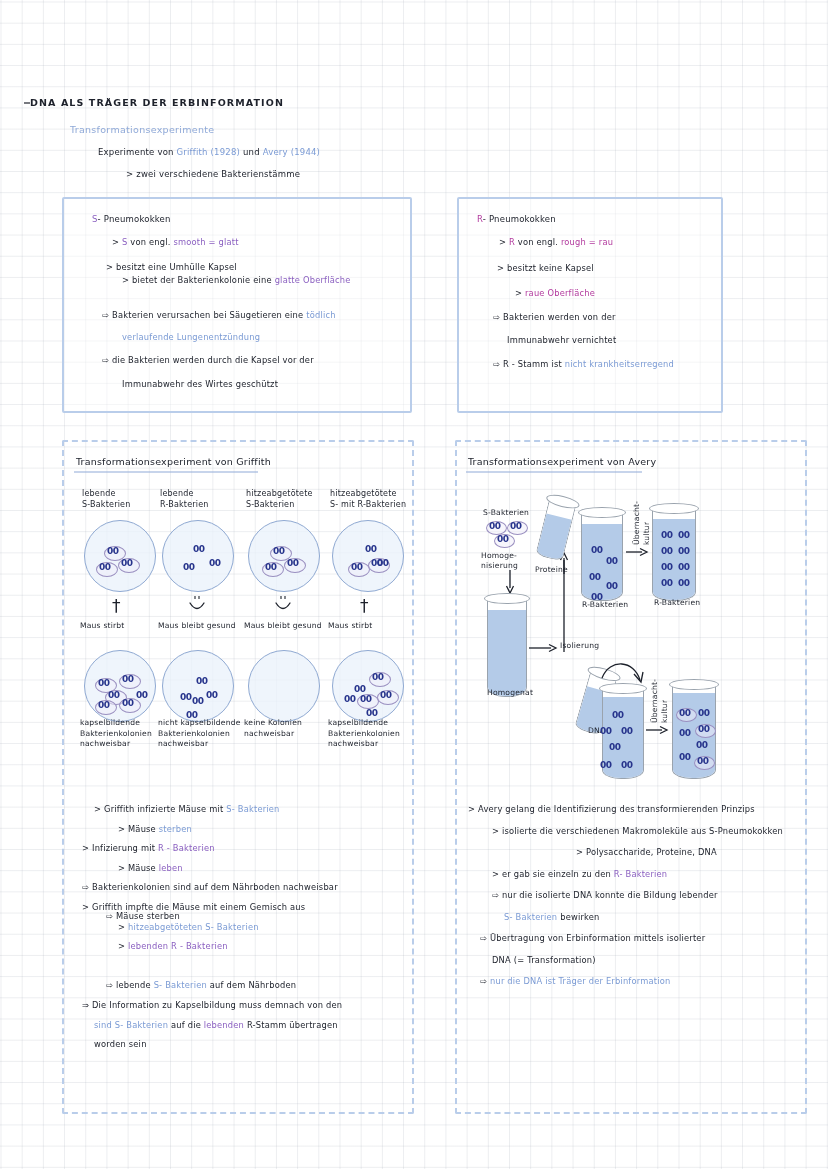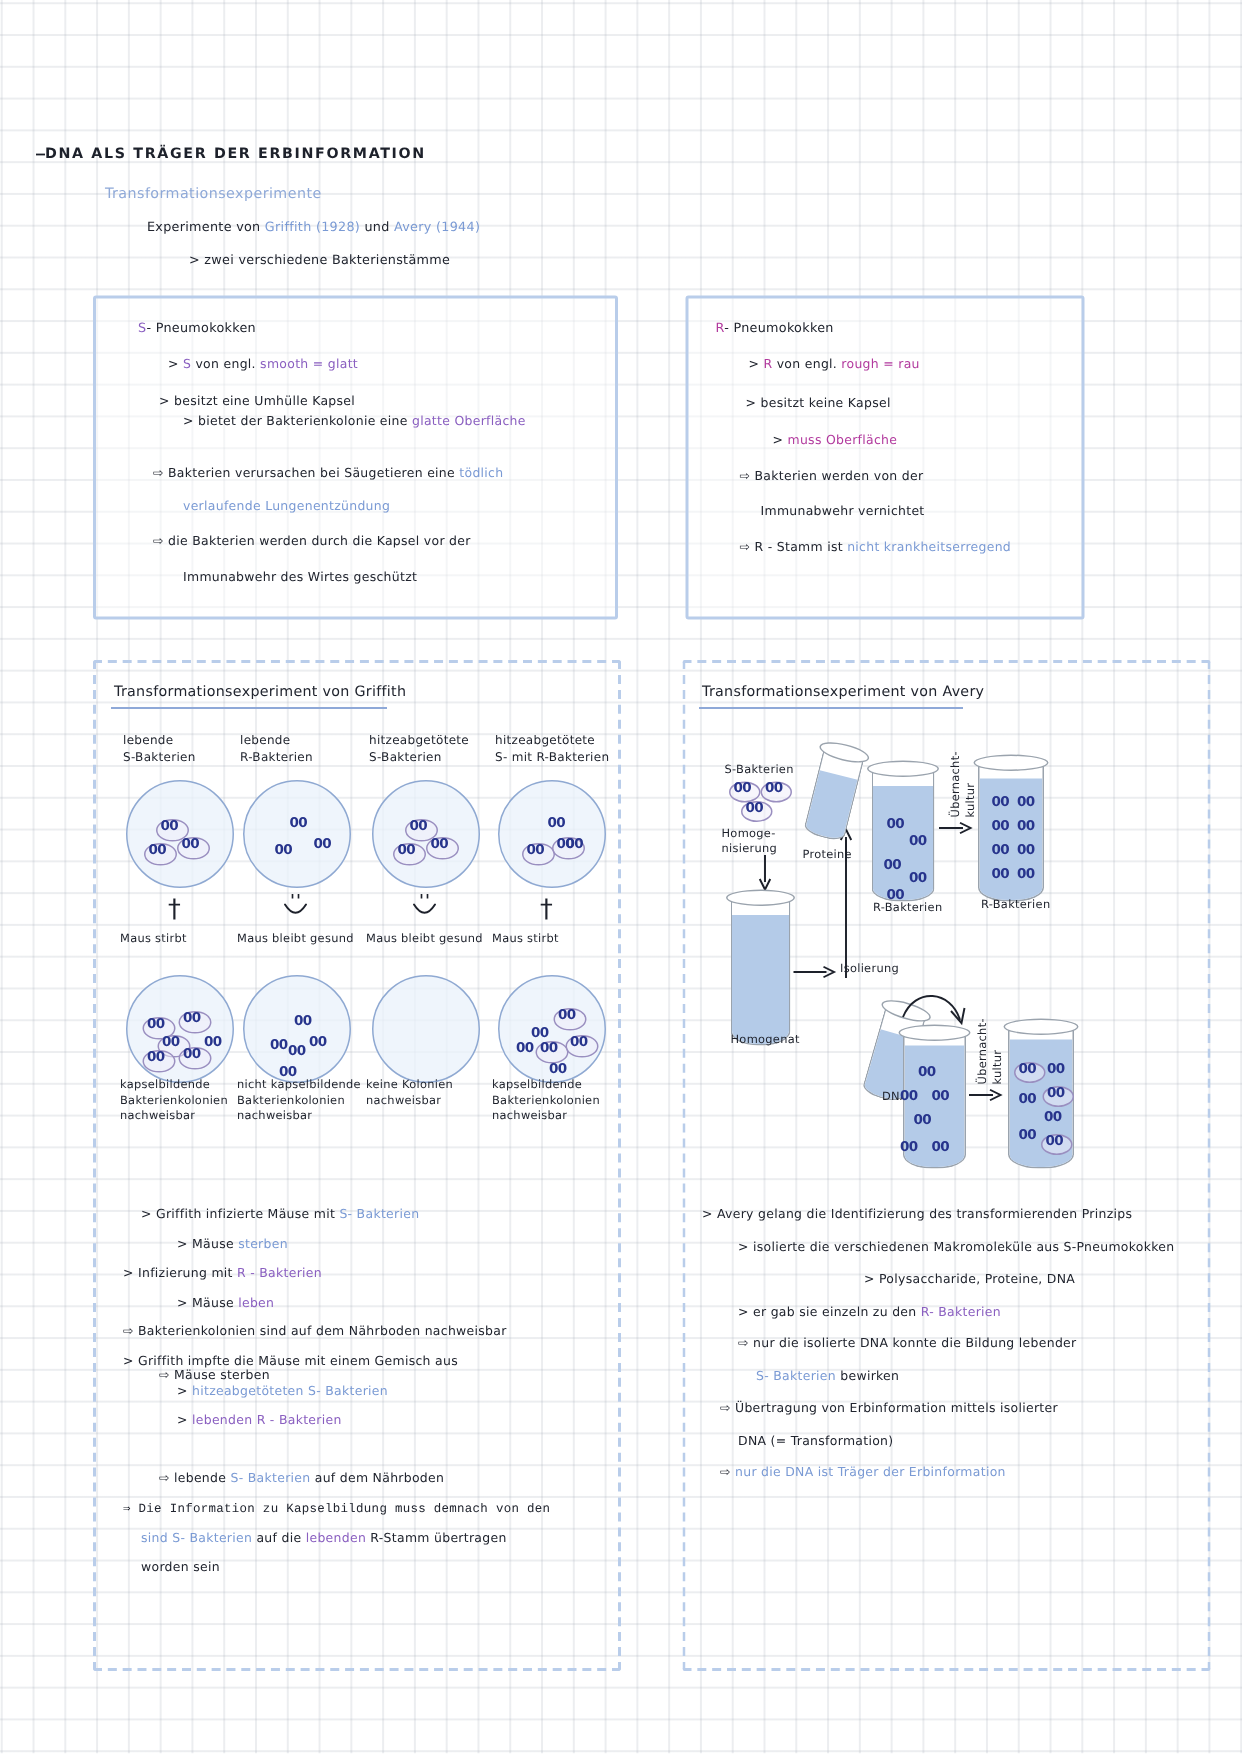--- a/index.html
+++ b/index.html
@@ -137,21 +137,21 @@
       </div>
   </div>
 
   <div class="infobox" style="left:457px;top:197px;width:262px;height:212px;">
     <div class="line s85 hw" style="position:absolute;left:18px;top:15px;">
       <span class="magenta">R</span><span class="ink">- Pneumokokken</span>
     </div>
     <div id="box-r-lines">
         <div class="line hw" style="left: 40px; top: 38px; font-size: 8.3px; position: absolute;"><span class="ink">&gt; </span><span class="magenta">R</span><span class="ink"> von engl. </span><span class="magenta">rough = rau</span></div>
         <div class="line hw" style="left: 38px; top: 64px; font-size: 8.3px; position: absolute;"><span class="ink">&gt; </span><span class="ink">besitzt keine Kapsel</span></div>
-        <div class="line hw" style="left: 56px; top: 89px; font-size: 8.3px; position: absolute;"><span class="ink">&gt; </span><span class="magenta">muss   Oberfläche</span></div>
+        <div class="line hw" style="left: 56px; top: 89px; font-size: 8.3px; position: absolute;"><span class="ink">&gt; </span><span class="magenta">raue   Oberfläche</span></div>
         <div class="line hw" style="left: 34px; top: 113px; font-size: 8.3px; position: absolute;"><span class="ink">⇨ </span><span class="ink">Bakterien werden von der</span></div>
         <div class="line hw" style="left: 48px; top: 136px; font-size: 8.3px; position: absolute;"><span class="ink">Immunabwehr vernichtet</span></div>
         <div class="line hw" style="left: 34px; top: 160px; font-size: 8.3px; position: absolute;"><span class="ink">⇨ </span><span class="ink">R - Stamm ist </span><span class="blue">nicht  krankheitserregend</span></div>
       </div>
   </div>
 
   <div class="dashbox" style="left:62px;top:440px;width:348px;height:670px;"></div>
 
   <div class="line s10 hw ink" style="left:76px;top:456px;font-size:9.5px;">Transformationsexperiment  von  Griffith</div>
   <svg class="ovl" style="left:74px;top:470px;" width="186" height="4">
@@ -381,21 +381,21 @@
       <div class="line hw" style="left: 94px; top: 804px; font-size: 8.3px; position: absolute;"><span class="ink">&gt; </span><span class="ink">Griffith infizierte Mäuse mit </span><span class="blue">S- Bakterien</span></div>
       <div class="line hw" style="left: 118px; top: 823.6px; font-size: 8.3px; position: absolute;"><span class="ink">&gt; </span><span class="ink">Mäuse </span><span class="blue">sterben</span></div>
       <div class="line hw" style="left: 82px; top: 843.2px; font-size: 8.3px; position: absolute;"><span class="ink">&gt; </span><span class="ink">Infizierung mit </span><span class="purple">R - Bakterien</span></div>
       <div class="line hw" style="left: 118px; top: 862.8px; font-size: 8.3px; position: absolute;"><span class="ink">&gt; </span><span class="ink">Mäuse </span><span class="purple">leben</span></div>
       <div class="line hw" style="left: 82px; top: 882.4px; font-size: 8.3px; position: absolute;"><span class="ink">⇨ </span><span class="ink">Bakterienkolonien sind auf dem Nährboden  nachweisbar</span></div>
       <div class="line hw" style="left: 82px; top: 902px; font-size: 8.3px; position: absolute;"><span class="ink">&gt; </span><span class="ink">Griffith impfte die Mäuse mit einem  Gemisch aus</span></div>
       <div class="line hw" style="left: 118px; top: 921.6px; font-size: 8.3px; position: absolute;"><span class="ink">&gt; </span><span class="blue">hitzeabgetöteten  S- Bakterien</span></div>
       <div class="line hw" style="left: 118px; top: 941.2px; font-size: 8.3px; position: absolute;"><span class="ink">&gt; </span><span class="purple">lebenden  R - Bakterien</span></div>
       <div class="line hw" style="left: 106px; top: 911px; font-size: 8.3px; position: absolute; text-align: right;"><span class="ink">⇨ </span><span class="ink">Mäuse sterben</span></div>
       <div class="line hw" style="left: 106px; top: 980.4px; font-size: 8.3px; position: absolute;"><span class="ink">⇨ </span><span class="ink">lebende </span><span class="blue">S- Bakterien</span><span class="ink"> auf dem Nährboden</span></div>
-      <div class="line hw" style="left: 82px; top: 1000px; font-size: 8.3px; position: absolute; font-family: Liberation Mono, monospace;"><span class="ink">⇒ </span><span class="ink">Die Information zu Kapselbildung muss demnach von den</span></div>
+      <div class="line hw" style="left: 82px; top: 1000px; font-size: 8.3px; position: absolute;"><span class="ink">⇒ </span><span class="ink">Die Information zu Kapselbildung muss demnach von den</span></div>
       <div class="line hw" style="left: 94px; top: 1019.6px; font-size: 8.3px; position: absolute;"><span class="blue">sind </span><span class="blue">S- Bakterien</span><span class="ink"> auf die </span><span class="purple">lebenden</span><span class="ink"> R-Stamm übertragen</span></div>
       <div class="line hw" style="left: 94px; top: 1039.2px; font-size: 8.3px; position: absolute;"><span class="ink">worden sein</span></div>
     </div>
   <div id="notes-right">
       <div class="line hw" style="left: 468px; top: 804px; font-size: 8.3px; position: absolute; text-align: center;"><span class="ink">&gt; </span><span class="ink">Avery gelang die Identifizierung  des transformierenden Prinzips</span></div>
       <div class="line hw" style="left: 492px; top: 825.5px; font-size: 8.3px; position: absolute;"><span class="ink">&gt; </span><span class="ink">isolierte die verschiedenen Makromoleküle aus S-Pneumokokken</span></div>
       <div class="line hw" style="left: 576px; top: 847px; font-size: 8.3px; position: absolute;"><span class="ink">&gt; </span><span class="ink">Polysaccharide, Proteine, DNA</span></div>
       <div class="line hw" style="left: 492px; top: 868.5px; font-size: 8.3px; position: absolute;"><span class="ink">&gt; </span><span class="ink">er gab sie einzeln zu den </span><span class="purple">R- Bakterien</span></div>
       <div class="line hw" style="left: 492px; top: 890px; font-size: 8.3px; position: absolute;"><span class="ink">⇨ </span><span class="ink">nur die isolierte DNA konnte die Bildung lebender</span></div>
       <div class="line hw" style="left: 504px; top: 911.5px; font-size: 8.3px; position: absolute;"><span class="blue">S- Bakterien</span><span class="ink">  bewirken</span></div>

